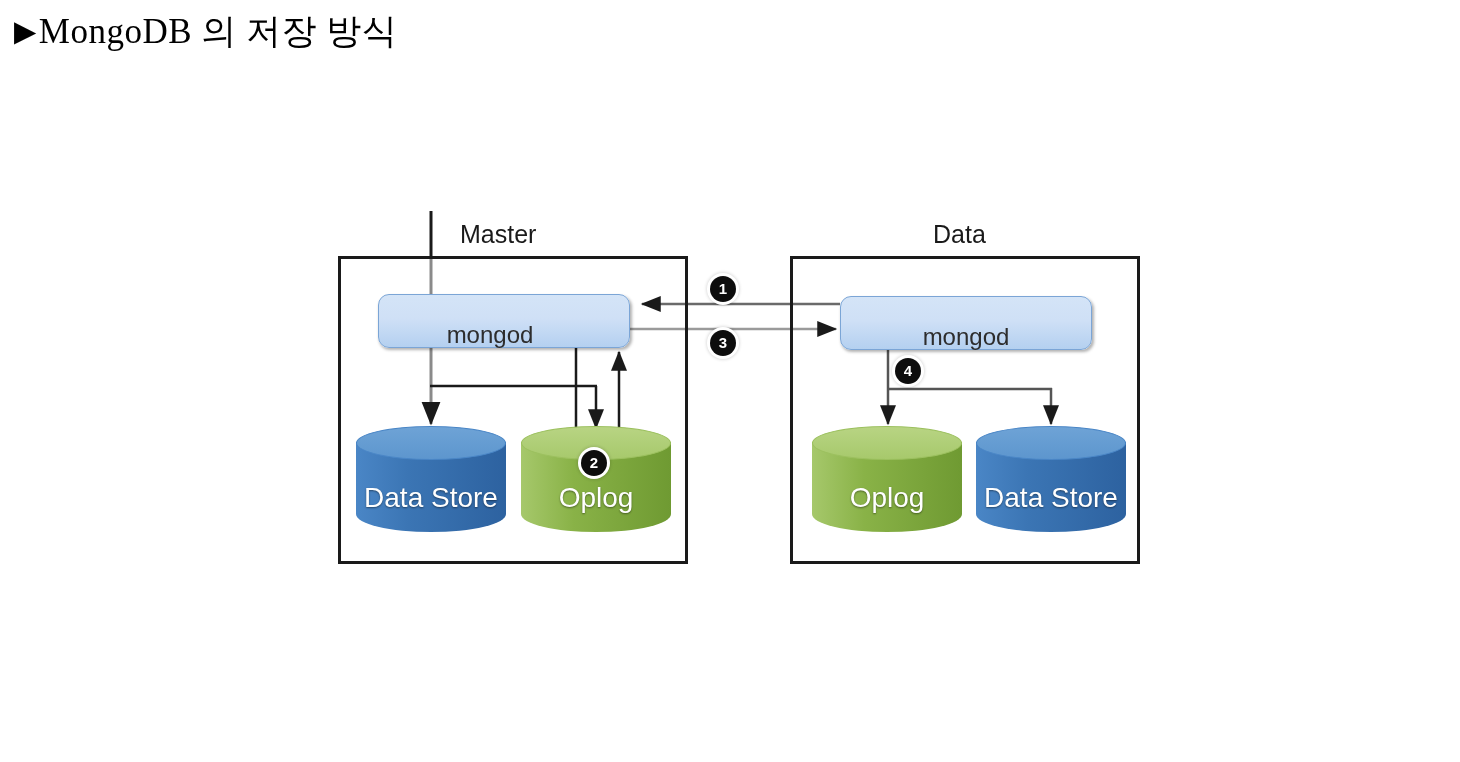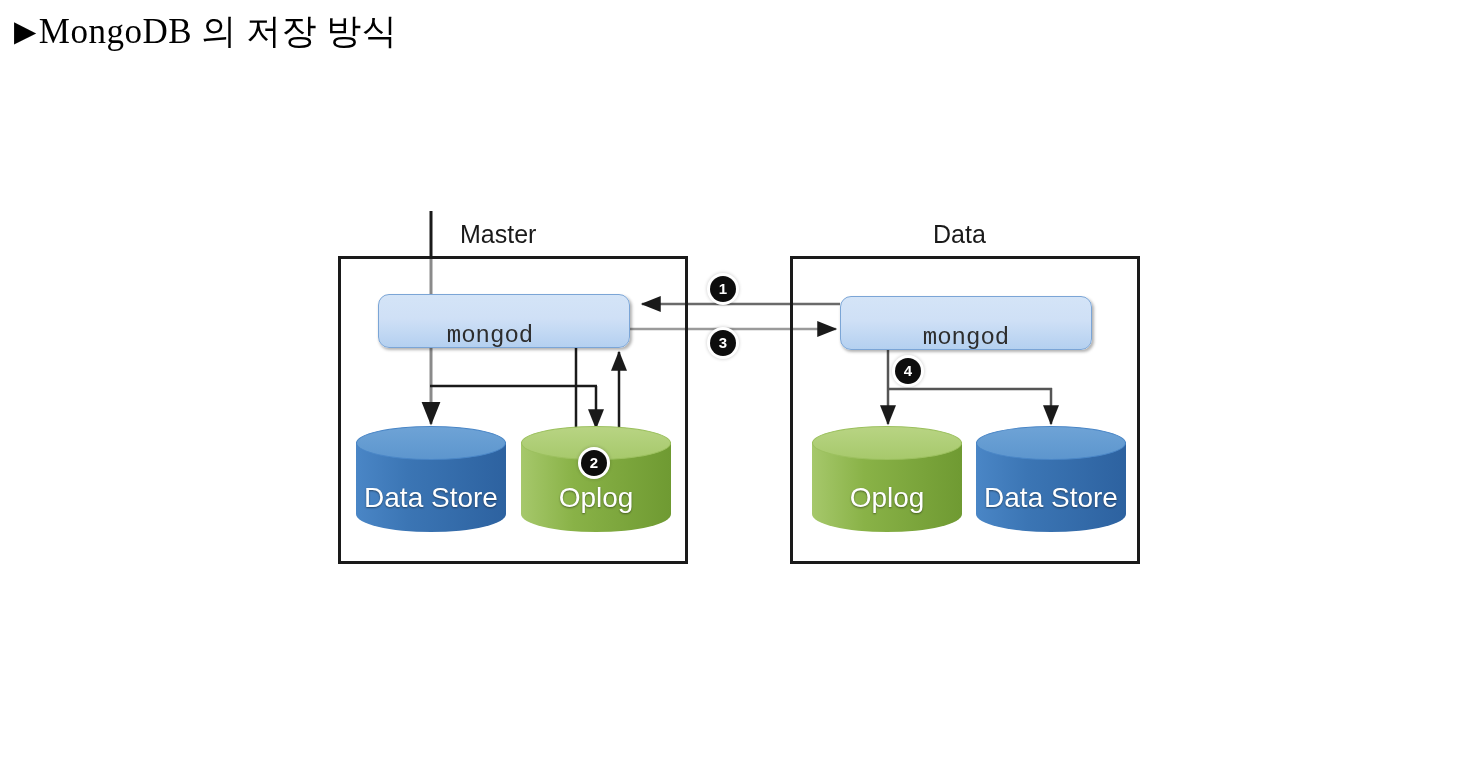--- a/index.html
+++ b/index.html
@@ -78,21 +78,21 @@
     box-sizing: border-box;
     border: 1px solid #7ba5d6;
     border-radius: 11px;
     background: linear-gradient(to bottom, #d4e4f7 0%, #cfe0f6 45%, #b4d0f0 100%);
     box-shadow: 1.5px 2px 3px rgba(0,0,0,0.30);
     display: flex;
     align-items: center;
     justify-content: center;
   }
   .process-box .process-label {
-    font-family: Liberation Mono, monospace;
+    font-family: Liberation Sans, sans-serif;
     font-size: 24px;
     color: #2d2d2d;
     position: relative;
     left: -14px;
     margin-top: 28px;
   }
   #process-box-master { left: 378px; top: 286px; width: 252px; height: 54px; }
   #process-box-slave  { left: 840px; top: 288px; width: 252px; height: 54px; }
   #process-box-slave .process-label { left: 0; }
 

